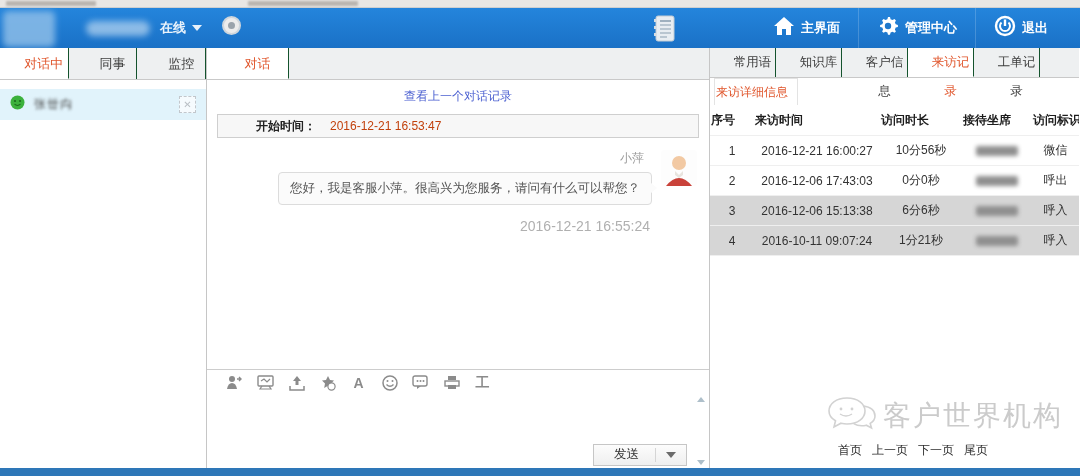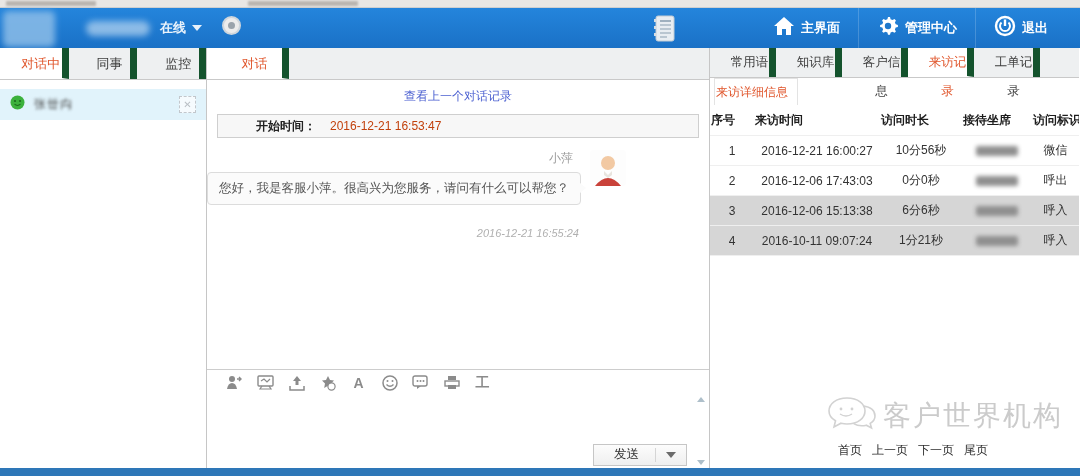--- a/index.html
+++ b/index.html
@@ -30,45 +30,45 @@
   .hnav-label { font-size:13px; font-weight:bold; color:#fff; }
 
   
   .main { position:absolute; top:48px; left:0; width:1080px; height:420px; display:flex; }
   .left-panel { width:207px; height:100%; border-right:1px solid #c6c6c6; background:#fff; }
   .chat-panel { width:503px; height:100%; border-right:1px solid #c6c6c6; background:#fff; display:flex; flex-direction:column; }
   .right-panel { width:369px; height:100%; background:#fff; position:relative; }
 
   
   .tabbar { display:flex; height:32px; background:#eef0f1; border-bottom:1px solid #c9c9c9; }
-  .tab { font-size:13px; color:#3c3c3c; text-align:center; line-height:31px; background:#eef0f1; border-right:7px solid #14532d; cursor:pointer;padding-left:20px; }
+  .tab { font-size:13px; color:#3c3c3c; text-align:center; line-height:31px; background:#eef0f1; border-right:1px solid #14532d; cursor:pointer;padding-left:20px; }
   .tab.active { background:#fff; color:#e0552b; border-bottom:1px solid #fff; }
   .tab-fill { flex:1; background:#eef0f1; }
   .left-panel .tab { flex:1; }
 
   
   .visitor-row { margin-top:9px; height:31px; background:#e1f3fb; display:flex; align-items:center; padding:0 10px; cursor:pointer; }
   .visitor-name { margin-left:9px; font-size:12px; color:#444; filter:blur(1.6px); letter-spacing:1px; flex:1; }
   .broken-img { width:17px; height:17px; border:1px dashed #c2c7cc; color:#b9bfc5; font-size:10px; line-height:15px; text-align:center; background:#f6fbfe; }
 
   
   .chat-tab { width:82px; }
   .history-row { height:33px; display:flex; align-items:center; justify-content:center; }
   .history-link { font-size:12px; color:#4a5fd0; cursor:pointer; text-decoration:none; }
   .timebar-wrap { padding:1px 10px 4px 10px; }
   .timebar { height:24px; background:#f7f7f7; border:1px solid #cfcfcf; display:flex; align-items:center; font-size:12px; padding-left:38px; }
   .timebar .tlabel { font-weight:bold; color:#222; }
   .timebar .tvalue { margin-left:14px; color:#c2410c; }
   .messages { flex:1; position:relative; overflow:hidden; }
-  .msg-row { display:flex; align-items:flex-start; padding:8px 12px 0 0; }
+  .msg-row { display:flex; justify-content:flex-end; align-items:flex-start; padding:8px 12px 0 0; }
   .msg-content { text-align:right; margin-right:9px; max-width:400px; }
   .msg-sender { font-size:12px; color:#999; margin-bottom:5px; padding-right:8px; }
   .bubble { display:inline-block; position:relative; background:#fbfbfb; border:1px solid #dcdcdc; border-radius:4px; padding:7px 11px; font-size:12.5px; color:#555; text-align:left; }
   .bubble:after { content:""; position:absolute; right:-6px; top:10px; width:0; height:0; border-top:5px solid transparent; border-bottom:5px solid transparent; border-left:6px solid #fbfbfb; }
-  .msg-time { font-size:11px; color:#b0b0b0; margin-top:22px; padding-right:2px;font-style:italic; }
+  .msg-time { font-size:14px; color:#b0b0b0; margin-top:13px; padding-right:2px; }
   .avatar { width:36px; height:36px; border-radius:3px; overflow:hidden; background:#fdfdfd; }
 
   .chat-toolbar { height:26px; border-top:1px solid #cdcdcd; display:flex; align-items:center; gap:14px; padding-left:19px; }
   .tool-ic { width:17px; height:17px; display:inline-flex; align-items:center; justify-content:center; cursor:pointer; color:#8b8b8b; font-size:14px; font-weight:bold; }
   .chat-input-zone { height:46px; position:relative; }
   .chat-input { position:absolute; inset:0; border:none; outline:none; resize:none; font-family:inherit; font-size:12px; padding:4px 18px 4px 8px; background:transparent; }
   .vscroll { position:absolute; right:2px; top:2px; width:13px; height:68px; display:flex; flex-direction:column; justify-content:space-between; align-items:center; z-index:3; }
   .arr-up { width:0;height:0;border-left:4px solid transparent;border-right:4px solid transparent;border-bottom:5px solid #aebfca; }
   .arr-dn { width:0;height:0;border-left:4px solid transparent;border-right:4px solid transparent;border-top:5px solid #aebfca; }
   .send-row { height:27px; display:flex; justify-content:flex-end; align-items:center; padding-right:22px; }

